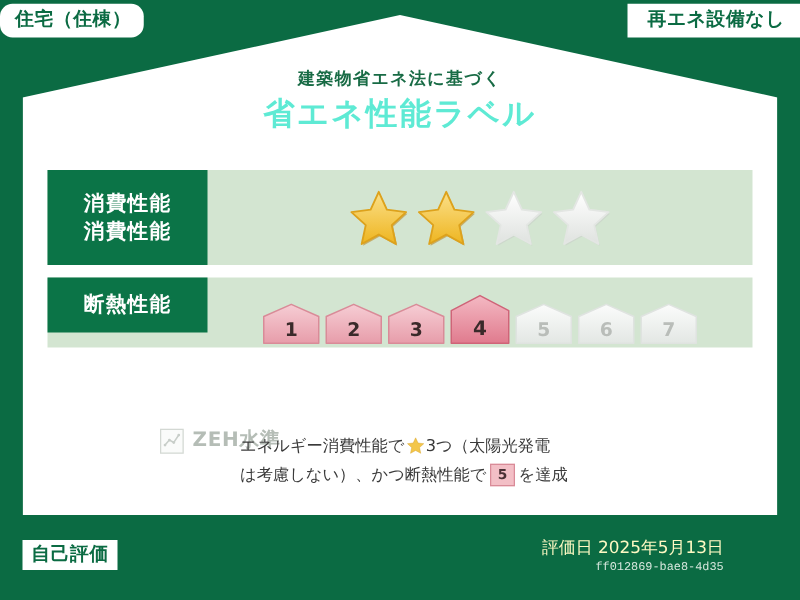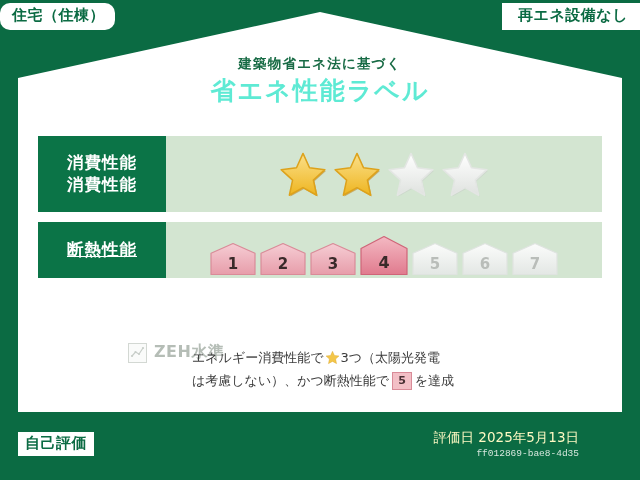--- a/index.html
+++ b/index.html
@@ -103,21 +103,21 @@
     line-height: 1.35;
   }
   .row-body {
     flex: 1;
     display: flex;
     align-items: center;
     justify-content: center;
   }
   .energy-row .row-label { height: 76px; }
   .energy-row .row-body  { height: 76px; }
-  .insulation-row .row-label { height: 56px; text-decoration: underline; }
+  .insulation-row .row-label { height: 44px; }
   .insulation-row .row-body  { height: 56px; }
 
   
   .stars { display: flex; align-items: center; gap: 2px; }
   .star-svg { display: block; }
 
   
   .houses {
     display: flex;
     align-items: flex-end;

